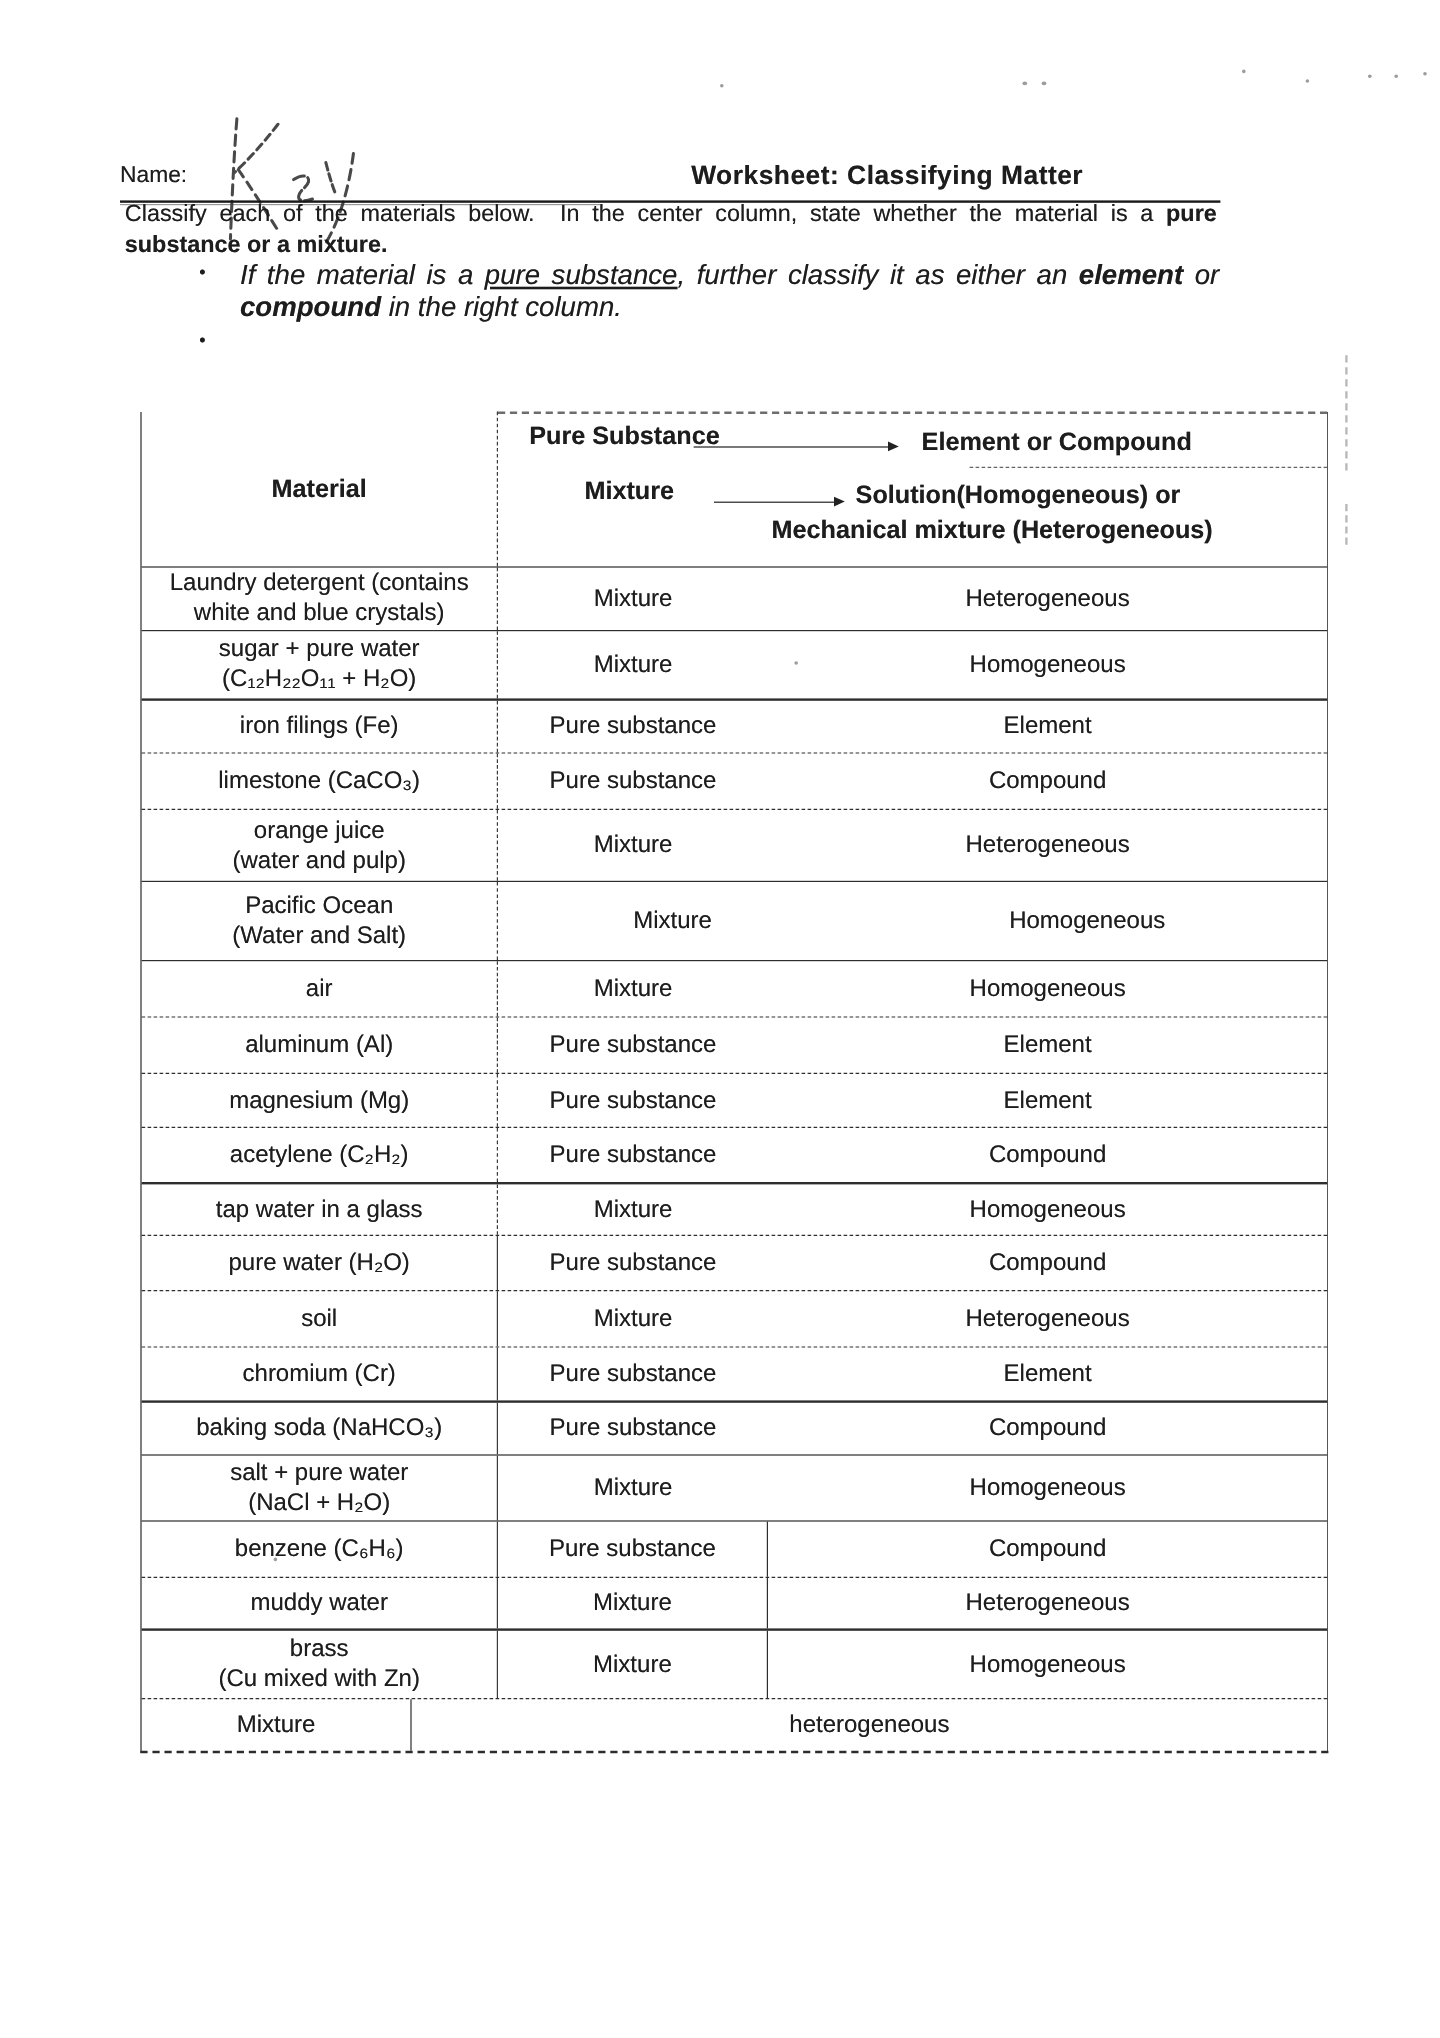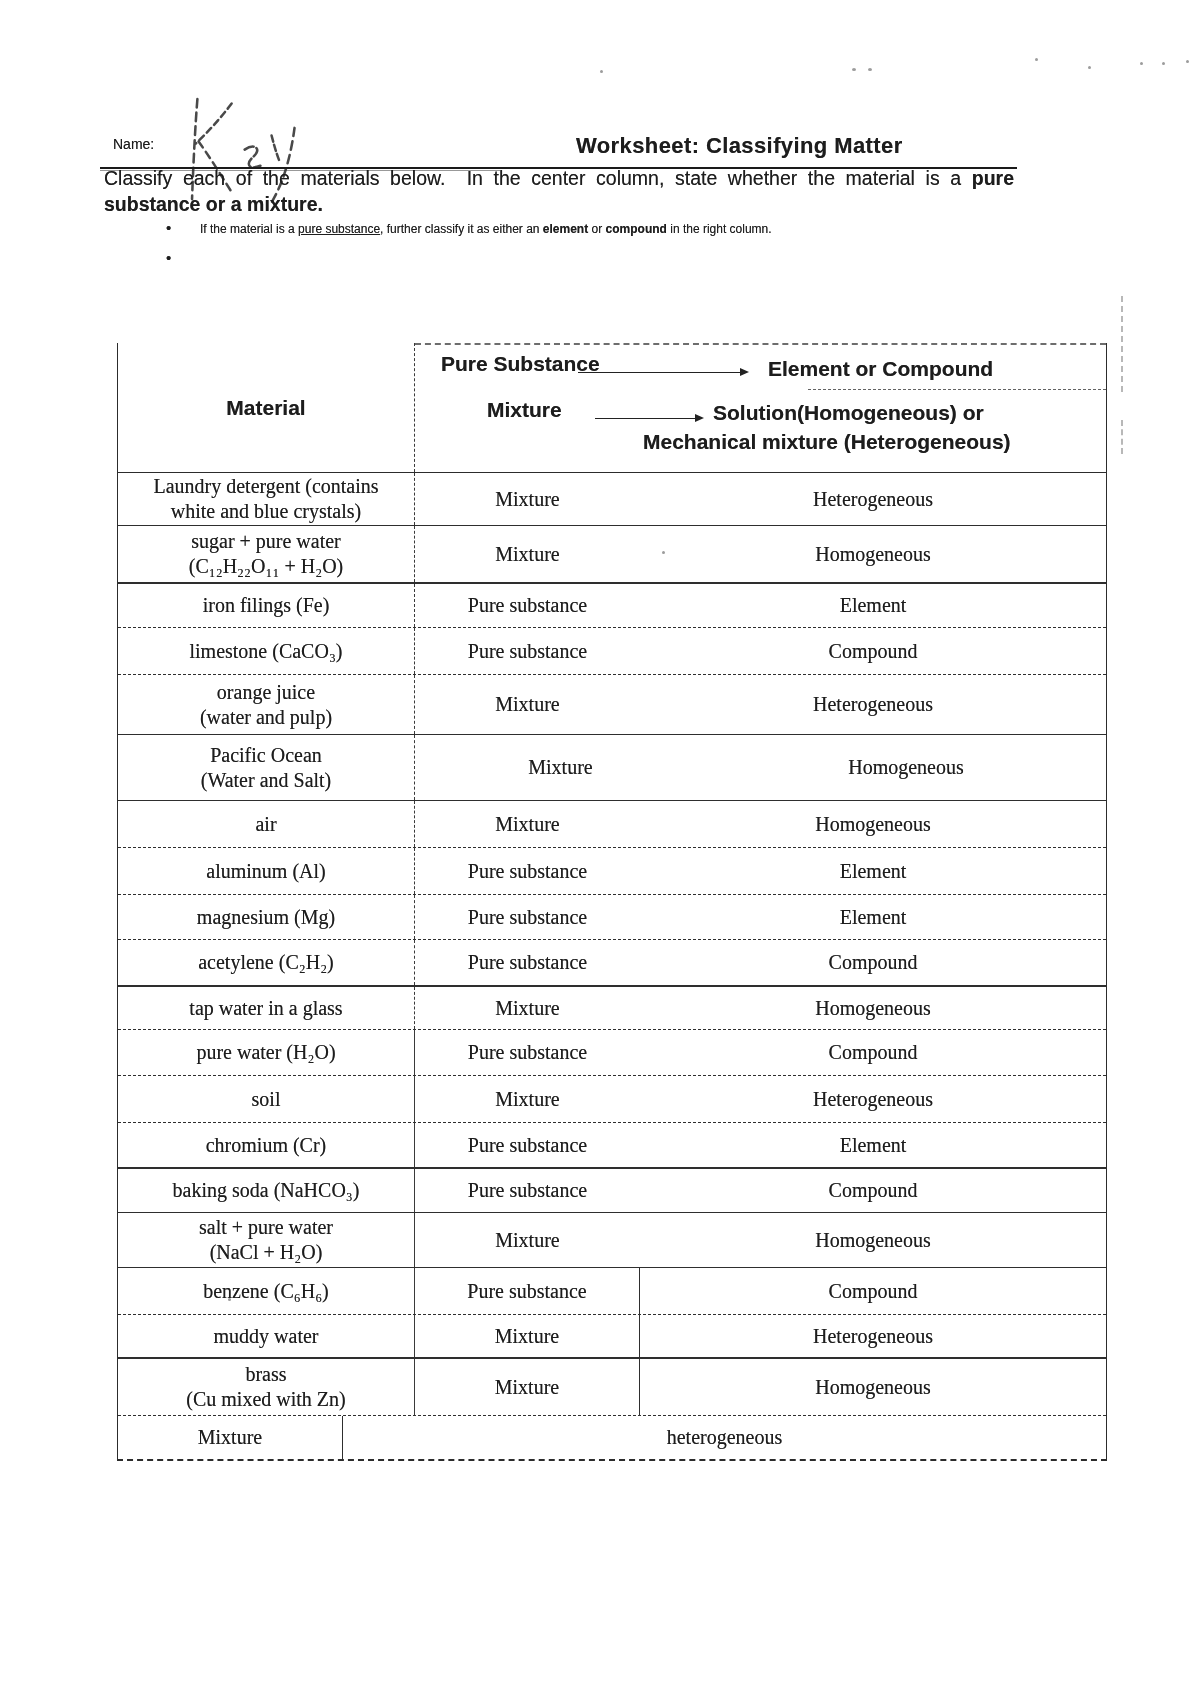--- a/index.html
+++ b/index.html
@@ -6,32 +6,32 @@
   .sheet{
     position:relative;width:1200px;height:1698px;background:#fff;overflow:hidden;
     font-family:"Liberation Sans","DejaVu Sans",sans-serif;
     color:#1d1d1d;
     text-shadow:0 0 .5px rgba(25,25,25,.6);
   }
   .b{font-weight:bold;}
   .u{text-decoration:underline;}
 
   
-  .name-label{position:absolute;left:113px;top:136px;font-size:14px;}
+  .name-label{position:absolute;left:100px;top:136px;font-size:19px;}
   .hand{position:absolute;left:163px;top:90px;width:172px;height:122px;transform:rotate(-3deg);}
   .title{position:absolute;left:576px;top:133px;font-size:22px;font-weight:bold;letter-spacing:.4px;}
   .strike{position:absolute;left:100px;top:167px;width:917px;height:2.4px;background:#1a1a1a;}
   .strike2{position:absolute;left:100px;top:170px;width:400px;height:1px;background:#333;opacity:.5;}
 
   .intro{position:absolute;left:104px;top:165px;width:910px;font-size:19.5px;line-height:26px;
          text-align:justify;white-space:pre-wrap;}
   .bullets{position:absolute;left:104px;top:216px;width:912px;}
   .bullet{display:flex;margin-bottom:4px;}
   .marker{margin-left:62px;width:34px;font-size:15px;padding-top:3px;flex:none;}
-  .btext{flex:1;font-size:12px;line-height:26px;text-align:justify;}
+  .btext{flex:1;font-size:23px;line-height:26px;text-align:justify;font-style:italic;}
 
   
   .wtable{position:absolute;left:117px;top:343px;width:990px;
           border-left:1.6px solid #2c2c2c;border-right:1.6px solid #2c2c2c;
           border-bottom:2px dashed #2c2c2c;box-sizing:border-box;}
   .thead{display:flex;height:130px;border-bottom:1.6px solid #2c2c2c;box-sizing:border-box;}
   .mat-h{width:297px;flex:none;border-right:1.6px dashed #3a3a3a;display:flex;align-items:center;
          justify-content:center;font-weight:bold;font-size:21px;box-sizing:border-box;}
   .head-right{position:relative;flex:1;border-top:2px dashed rgba(60,60,60,.75);box-sizing:border-box;}
   .hb{position:absolute;font-weight:bold;font-size:21px;white-space:nowrap;}
@@ -40,21 +40,21 @@
   .hb.mixl{left:72px;top:53px;}
   .hb.sol{left:298px;top:56px;}
   .hb.mech{left:228px;top:85px;}
   .hdash{position:absolute;left:393px;top:44px;width:298px;border-top:1.6px dashed rgba(60,60,60,.8);}
   .arrow{position:absolute;height:0;border-top:1.7px solid #222;}
   .arrow::after{content:'';position:absolute;right:-3px;top:-5px;width:0;height:0;
     border-left:9px solid #222;border-top:4.5px solid transparent;border-bottom:4.5px solid transparent;}
   .arrow.a1{left:163px;top:27px;width:168px;}
   .arrow.a2{left:180px;top:73px;width:106px;}
 
-  .trow{display:flex;align-items:stretch;box-sizing:border-box;font-family:Liberation Serif, serif;}
+  .trow{display:flex;align-items:stretch;box-sizing:border-box;}
   .cell{display:flex;align-items:center;justify-content:center;text-align:center;
         font-size:20px;line-height:25px;box-sizing:border-box;}
   .cell.mat{width:297px;flex:none;border-right:1.6px dashed #3a3a3a;white-space:pre-line;}
   .cell.mid{width:225px;flex:none;}
   .cell.sub{flex:1;}
 
   #tbody .trow{border-top:1.5px solid #2e2e2e;}
   #tbody .trow:nth-child(1){border-top:none;height:52px;}
   #tbody .trow:nth-child(2){height:57px;}
   #tbody .trow:nth-child(3){height:45px;border-top-width:2.4px;}

